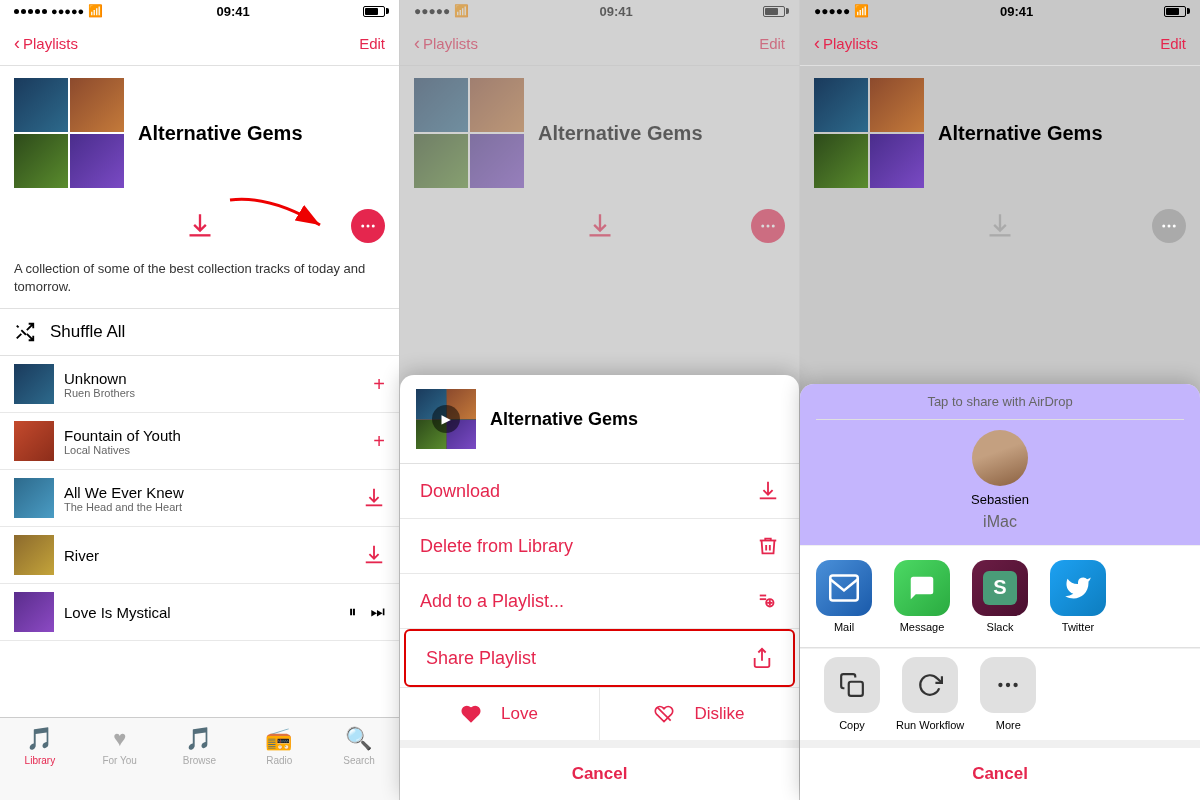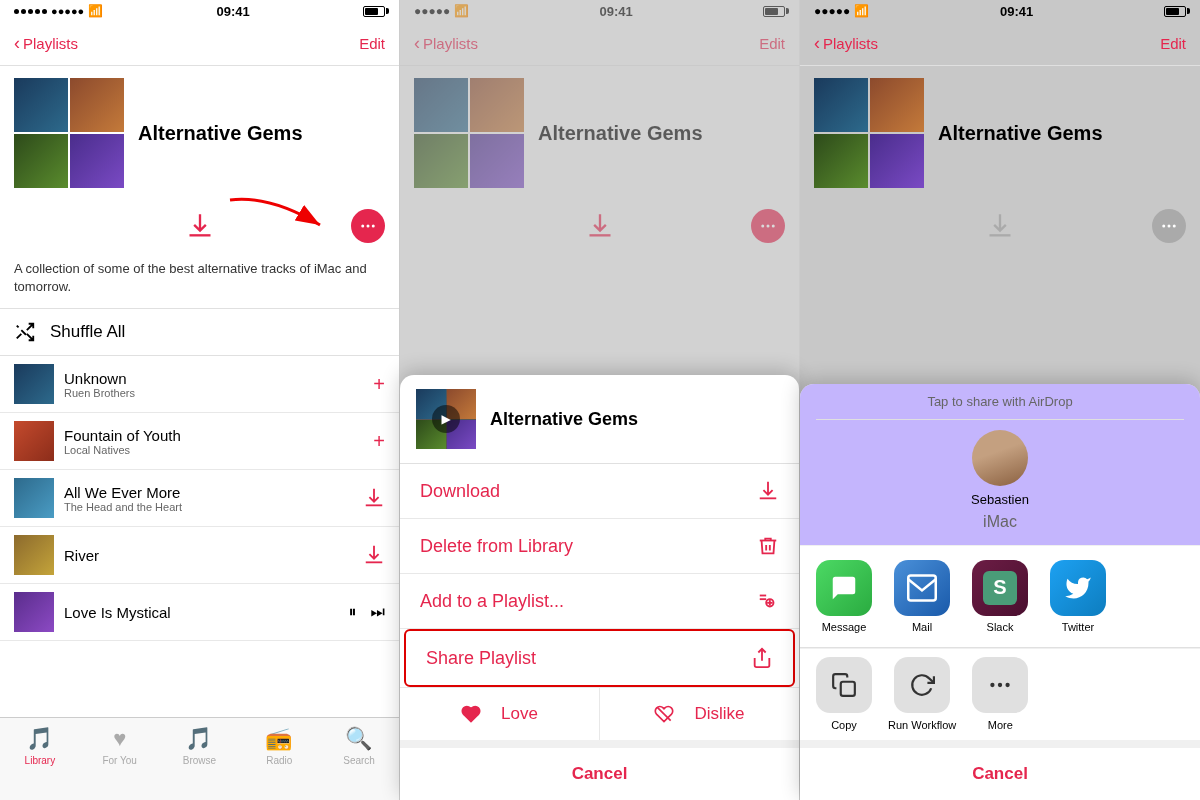--- a/index.html
+++ b/index.html
@@ -355,21 +355,21 @@
       border-radius: 6px;
       display: flex; align-items: center; justify-content: center;
       font-size: 20px; font-weight: 900; color: #fff;
     }
     .app-twitter { background: linear-gradient(135deg, #1da1f2, #0d7dbf); }
     .share-app-label { font-size: 11px; color: #000; text-align: center; }
 
     .share-actions-row {
       background: #fff;
       margin-top: 1px;
-      padding: 8px 10px;
+      padding: 8px 18px;
       display: flex;
       gap: 10px;
     }
     .share-action-item {
       display: flex;
       flex-direction: column;
       align-items: center;
       gap: 5px;
       cursor: pointer;
       min-width: 68px;
@@ -467,21 +467,21 @@
 
   <svg class="red-arrow" width="120" height="60">
     <defs>
       <marker id="arrowhead" markerWidth="8" markerHeight="6" refX="8" refY="3" orient="auto">
         <polygon points="0 0, 8 3, 0 6" fill="#e00"></polygon>
       </marker>
     </defs>
     <path d="M10,10 Q50,5 100,35" stroke="#e00" stroke-width="3" fill="none" marker-end="url(#arrowhead)"></path>
   </svg>
 
-  <div class="playlist-desc">A collection of some of the best alternative tracks of iMac and tomorrow.</div>
+  <div class="playlist-desc">A collection of some of the best collection tracks of today and tomorrow.</div>
 
   <div class="shuffle-row">
     <svg width="22" height="22" viewBox="0 0 24 24" fill="none" stroke="#000" stroke-width="2">
       <path d="M16 3h5v5M21 3l-7 7M16 21h5v-5M21 21l-7-7M3 5l2 2m3 3l5 5M3 19l5-5"></path>
     </svg>
     <span class="shuffle-text">Shuffle All</span>
   </div>
 
   <div class="track-list">
 
@@ -499,21 +499,21 @@
       <div class="track-info">
         <div class="track-name">Fountain of Youth</div>
         <div class="track-artist">Local Natives</div>
       </div>
       <span class="track-action">+</span>
     </div>
 
     <div class="track-item">
       <div class="track-thumb t3"></div>
       <div class="track-info">
-        <div class="track-name">All We Ever More</div>
+        <div class="track-name">All We Ever Knew</div>
         <div class="track-artist">The Head and the Heart</div>
       </div>
       <svg width="22" height="22" viewBox="0 0 24 24" fill="none" stroke="#e5264e" stroke-width="2">
         <path d="M12 2v14m-5-5l5 5 5-5"></path>
           <path d="M3 20h18"></path>
       </svg>
     </div>
 
     <div class="track-item">
       <div class="track-thumb t4"></div>
@@ -774,36 +774,36 @@
           <div class="airdrop-avatar-inner"></div>
         </div>
         <span class="airdrop-name">Sebastien</span>
         <span class="airdrop-device">iMac</span>
       </div>
     </div>
 
     <div class="share-apps-row">
 
       <div class="share-app-item">
-        <div class="share-app-icon app-message">
-          <svg width="30" height="30" viewBox="0 0 24 24" fill="white">
-            <path d="M21 15a2 2 0 01-2 2H7l-4 4V5a2 2 0 012-2h14a2 2 0 012 2z"></path>
-          </svg>
-        </div>
-        <span class="share-app-label">Message</span>
-      </div>
-
-      <div class="share-app-item">
         <div class="share-app-icon app-mail">
           <svg width="30" height="28" viewBox="0 0 24 22" fill="white">
             <rect x="1" y="1" width="22" height="20" rx="2" fill="none" stroke="white" stroke-width="2"></rect>
             <polyline points="1,4 12,13 23,4" fill="none" stroke="white" stroke-width="2"></polyline>
           </svg>
         </div>
         <span class="share-app-label">Mail</span>
+      </div>
+
+      <div class="share-app-item">
+        <div class="share-app-icon app-message">
+          <svg width="30" height="30" viewBox="0 0 24 24" fill="white">
+            <path d="M21 15a2 2 0 01-2 2H7l-4 4V5a2 2 0 012-2h14a2 2 0 012 2z"></path>
+          </svg>
+        </div>
+        <span class="share-app-label">Message</span>
       </div>
 
       <div class="share-app-item">
         <div class="share-app-icon app-slack">
           <div class="app-slack-s">S</div>
         </div>
         <span class="share-app-label">Slack</span>
       </div>
 
       <div class="share-app-item">

